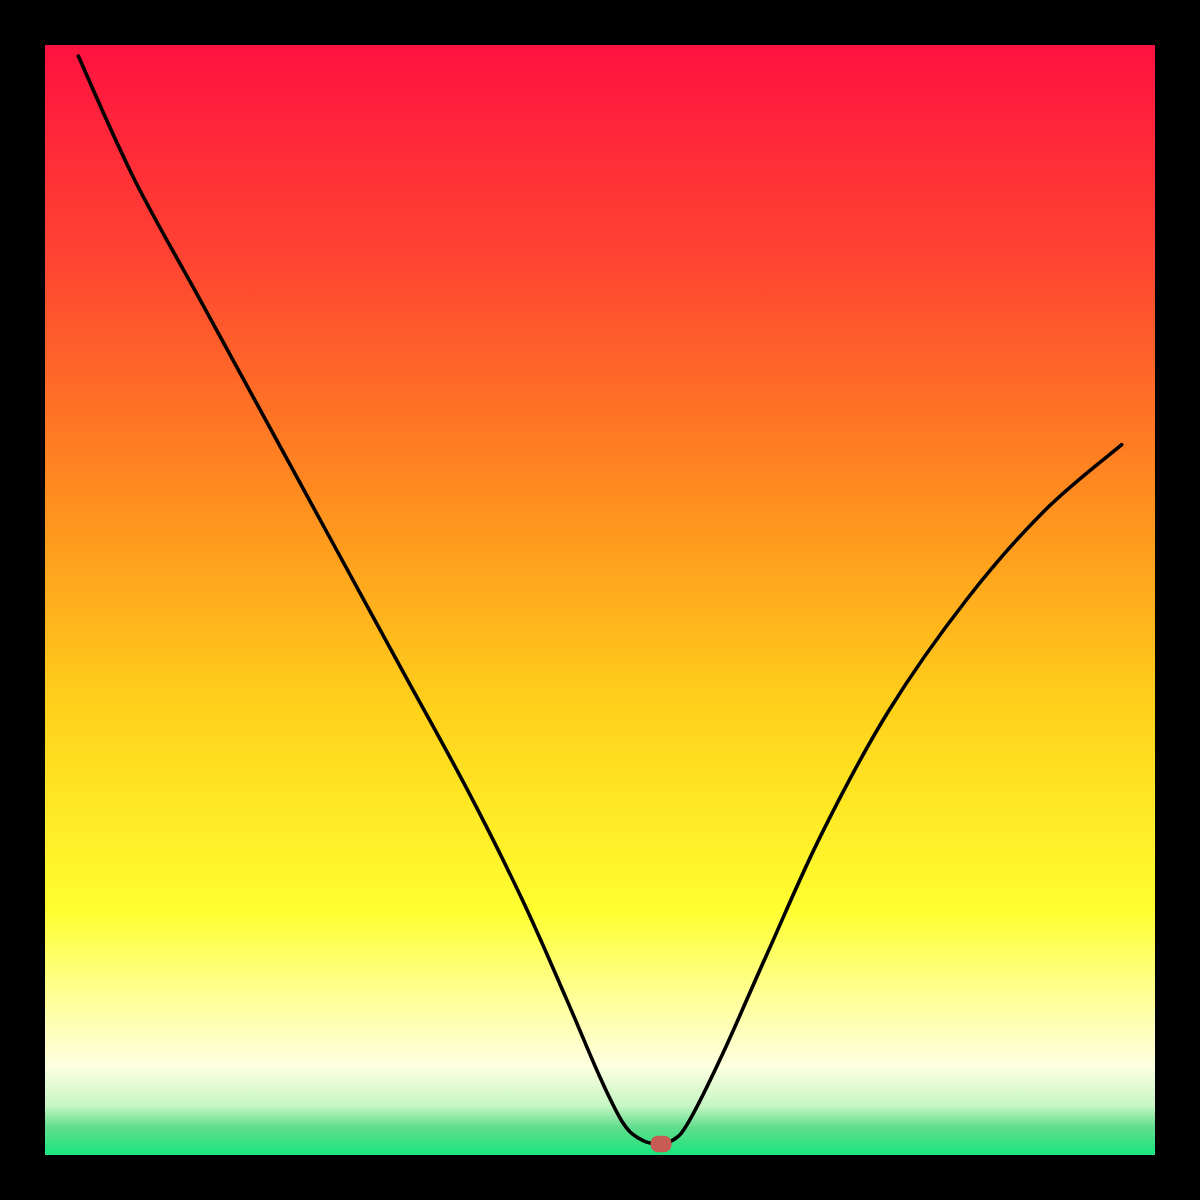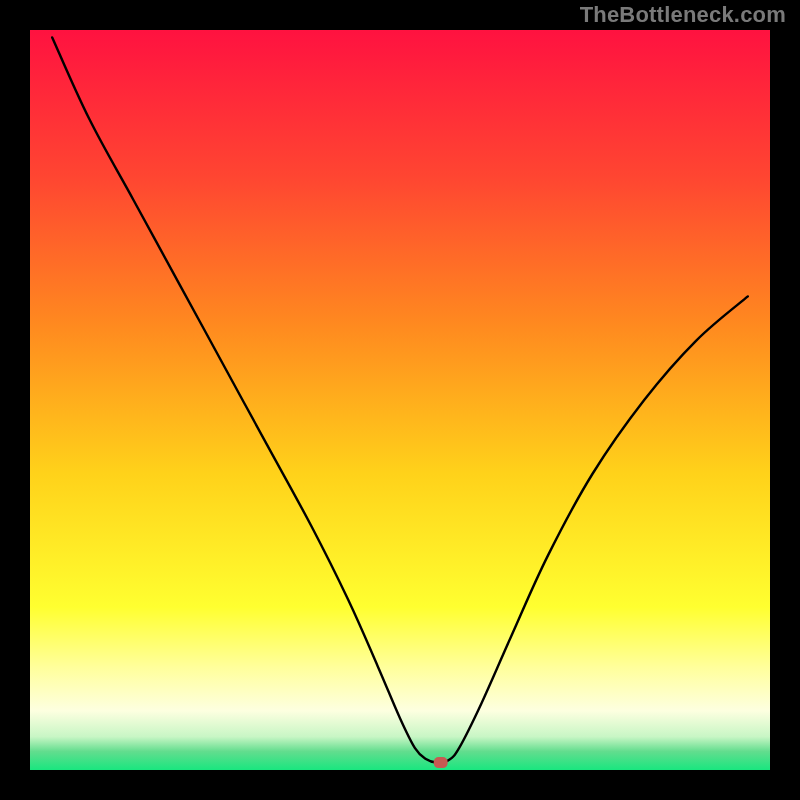--- a/index.html
+++ b/index.html
@@ -33,21 +33,20 @@
     left: 0;
     top: 0;
     z-index: 10;
   }
 </style>
 </head>
 <body>
 
 <div class="frame">
 
-  <div class="watermark">TheBottleneck.com</div>
 
   <svg id="chart-svg" width="800" height="800" viewBox="0 0 800 800">
     <defs>
       <linearGradient id="bg-grad" x1="0" y1="0" x2="0" y2="1">
           <stop offset="0%" stop-color="#ff1240"></stop>
           <stop offset="20%" stop-color="#ff4631"></stop>
           <stop offset="40%" stop-color="#ff8a1f"></stop>
           <stop offset="60%" stop-color="#ffd21a"></stop>
           <stop offset="78%" stop-color="#ffff30"></stop>
           <stop offset="86%" stop-color="#ffff9a"></stop>

